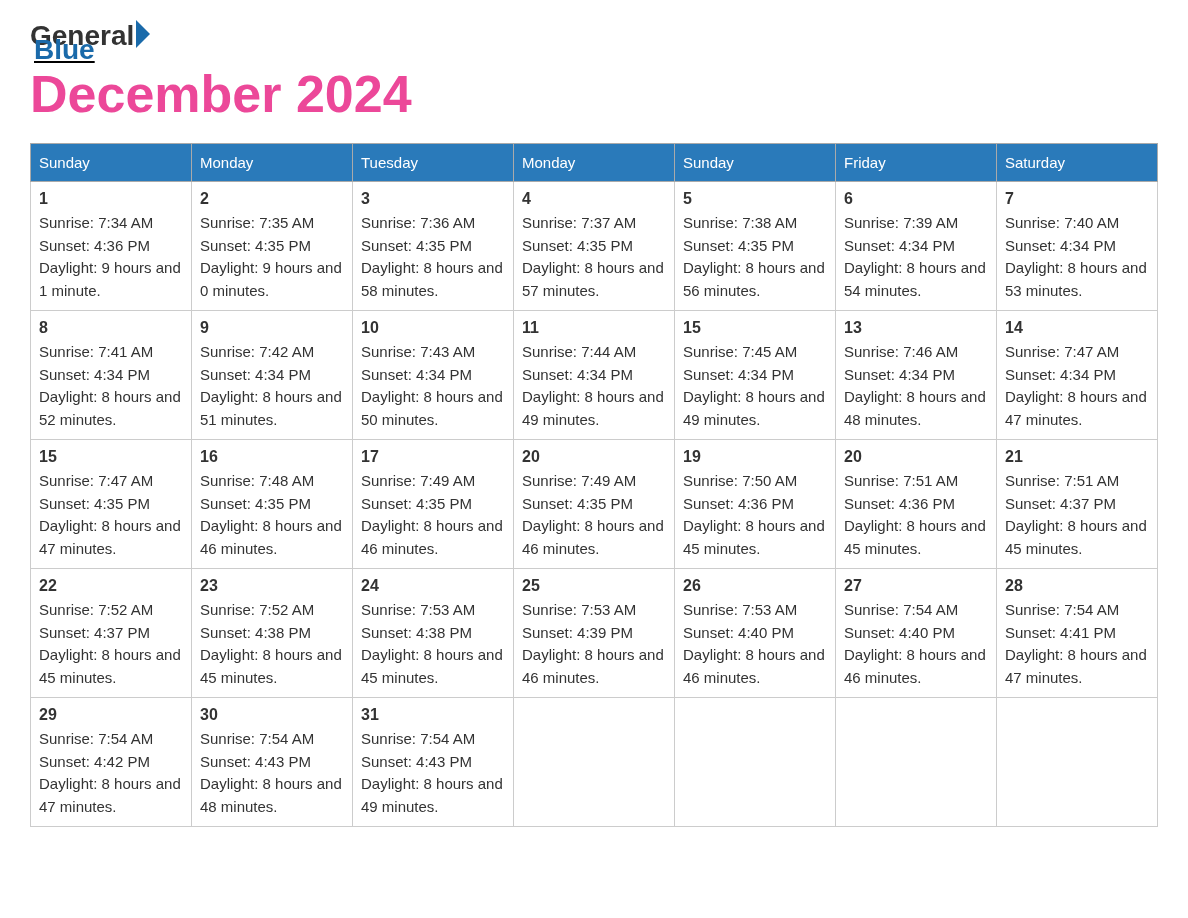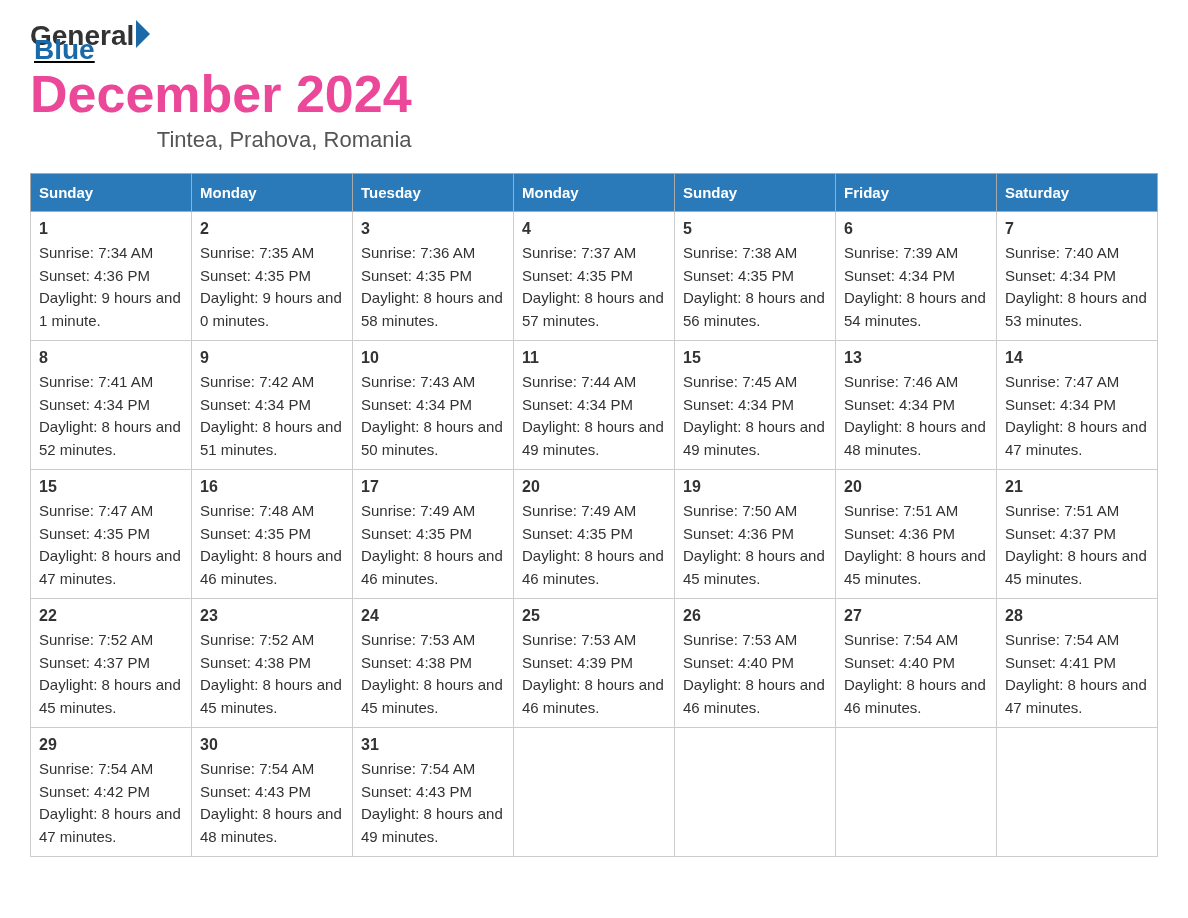--- a/index.html
+++ b/index.html
@@ -63,21 +63,21 @@
     }
     .calendar-table {
       width: 100%;
       border-collapse: collapse;
       border: 1px solid #aaa;
     }
     .calendar-table th {
       background-color: #2a7aba;
       color: #fff;
       font-size: 15px;
-      font-weight: bold;
+      font-weight: normal;
       padding: 10px 8px;
       text-align: left;
       border: 1px solid #aaa;
     }
     .calendar-table td {
       vertical-align: top;
       padding: 8px;
       border: 1px solid #ccc;
       font-size: 13px;
       color: #333;
@@ -114,21 +114,20 @@
       <span class="logo-general">General</span>
       <div class="logo-arrow"></div>
     </div>
     <div style="display:flex; align-items:center; margin-top:-10px; margin-left:2px;text-decoration:underline;">
       <span style="font-size:28px;font-weight:bold;color:#333;"></span>
       <span class="logo-bottom">Blue</span>
     </div>
   </div>
   <div class="title-area">
     <div class="month-title">December 2024</div>
-    <div class="location-title">Tintea, Prahova, Romania</div>
   </div>
 </div>
 
 <table class="calendar-table">
   <thead>
     <tr>
     <th>Sunday</th>
         <th>Monday</th>
         <th>Tuesday</th>
         <th>Monday</th>

